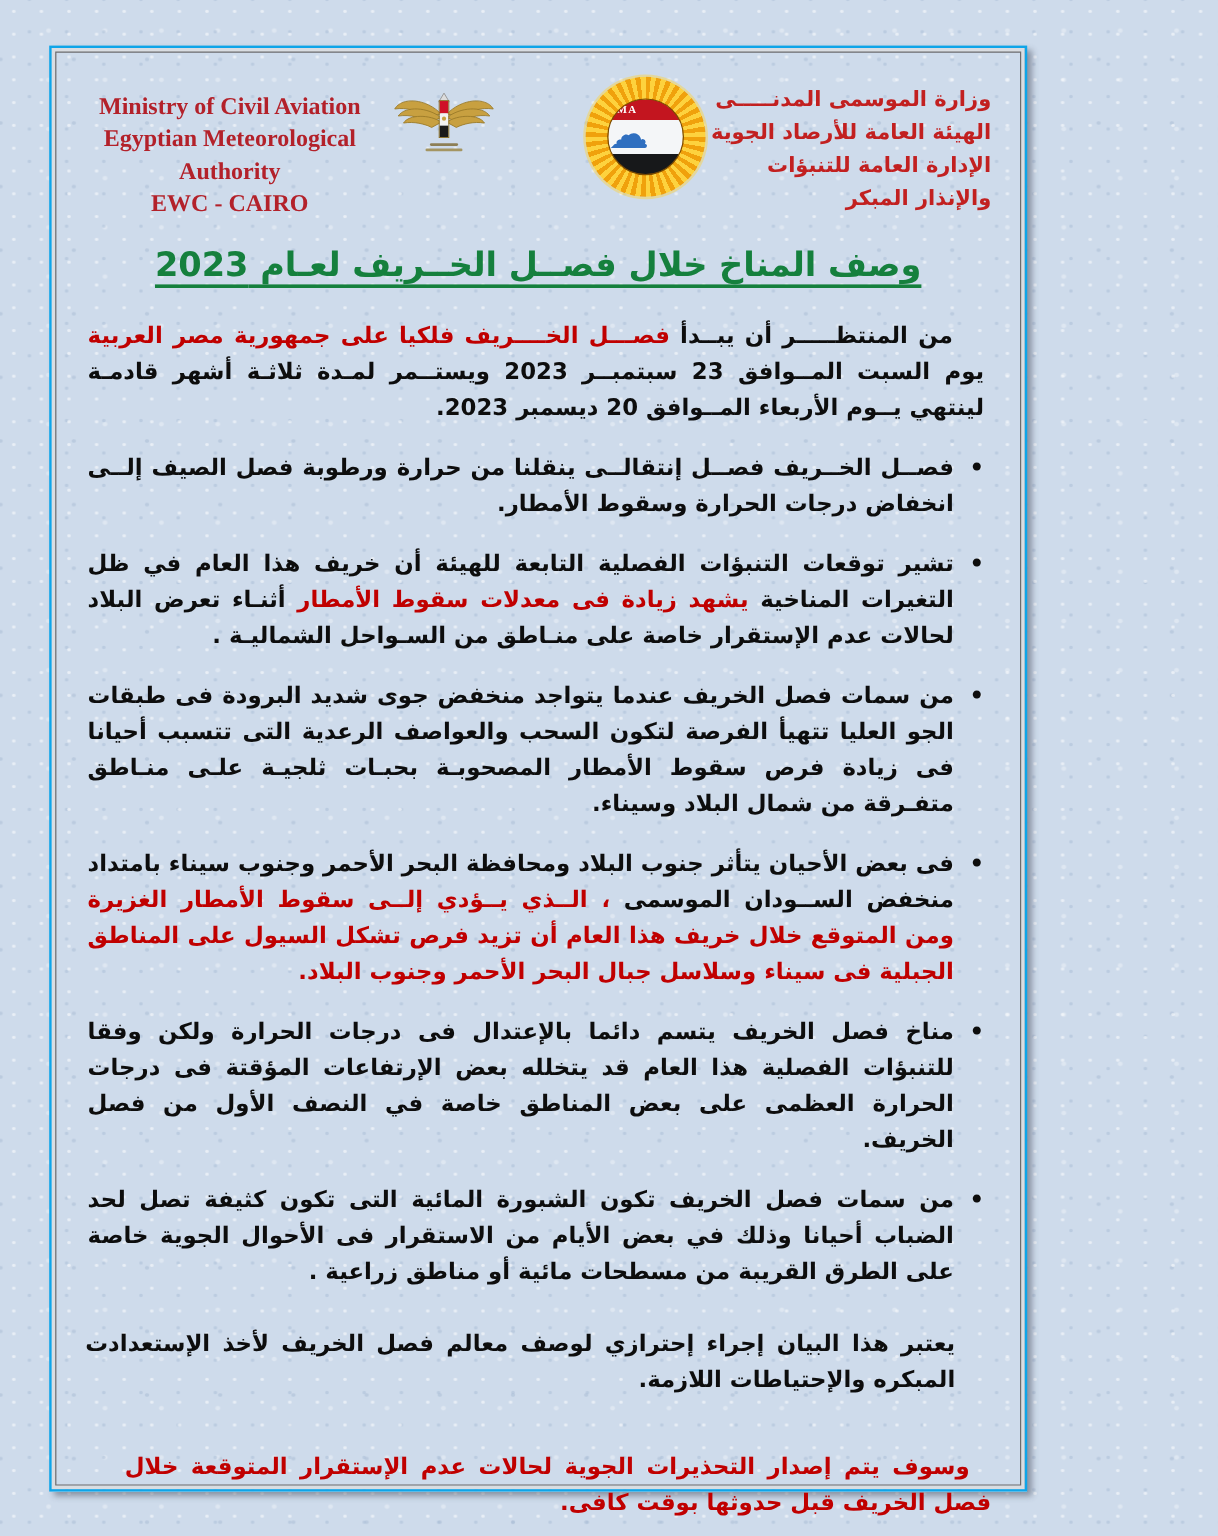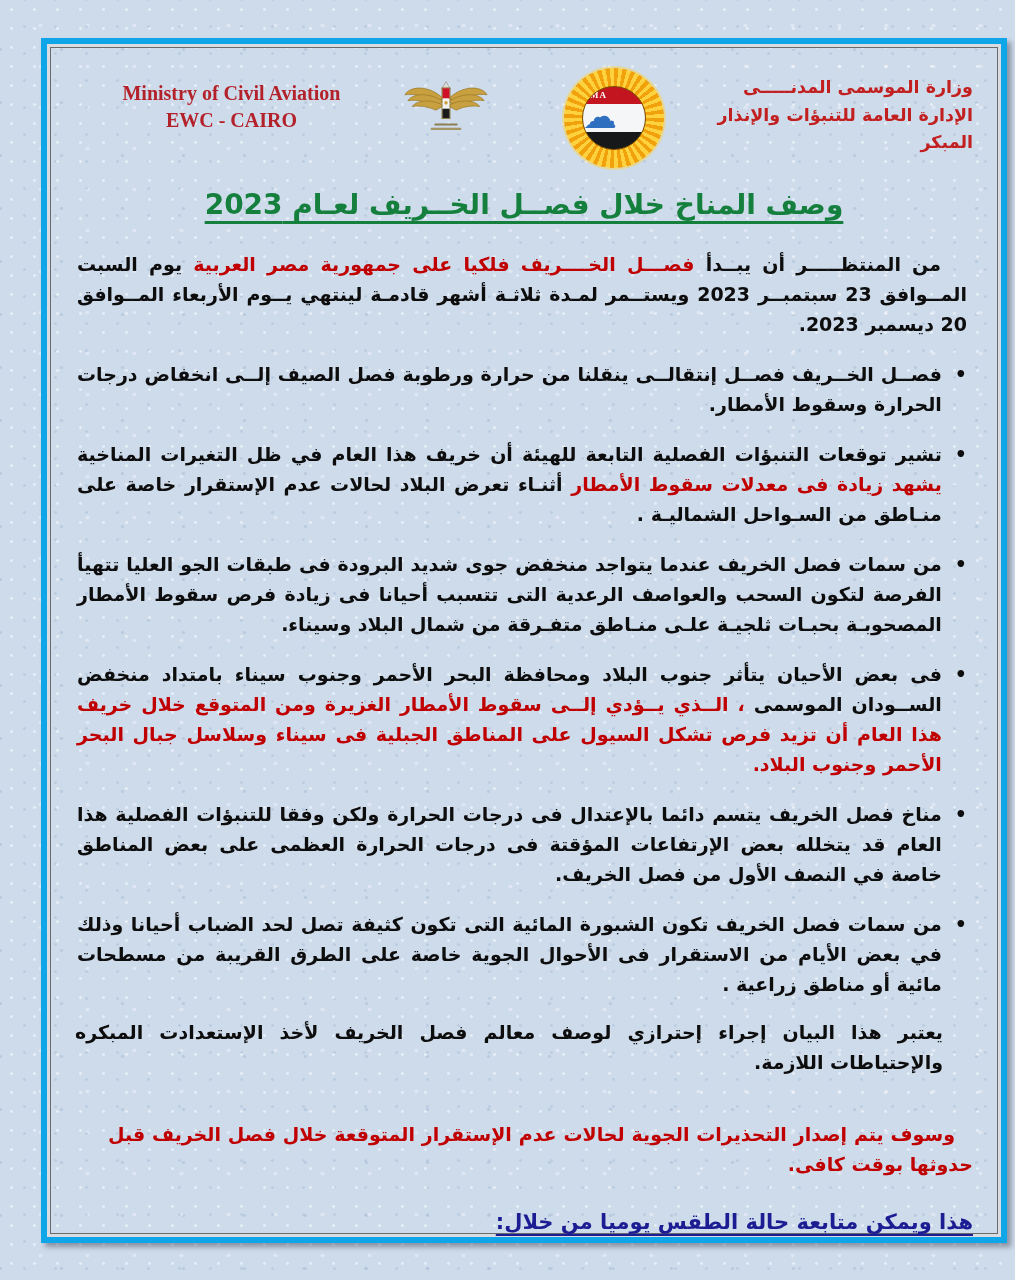--- a/index.html
+++ b/index.html
@@ -9,23 +9,23 @@
     background-color:#cedbeb;
     background-image:
       radial-gradient(rgba(255,255,255,.55) 1px, transparent 2px),
       radial-gradient(rgba(168,188,213,.50) 1px, transparent 2px),
       radial-gradient(rgba(255,255,255,.33) 1.5px, transparent 2.6px),
       radial-gradient(rgba(150,172,200,.35) 1.2px, transparent 2.2px);
     background-size:23px 19px, 31px 27px, 47px 41px, 61px 53px;
     background-position:0 0, 9px 13px, 17px 5px, 31px 23px;
   }
   .doc-frame{
-    position:absolute;left:41px;top:38px;width:966px;height:1205px;
+    position:absolute;left:41px;top:38px;width:815px;height:1205px;
     box-sizing:border-box;
-    border:6px solid #0ea5e9;
+    border:2px solid #0ea5e9;
     box-shadow: inset 0 0 0 3px #d9dde2, inset 0 0 0 4px #6b6b6d, 4px 4px 5px rgba(55,60,75,.45);
     padding:22px 28px 0 28px;
   }
   
   .hdr{display:flex;direction:ltr;align-items:flex-start;}
   .hdr-en{
     width:318px;text-align:center;color:#b3212a;
     font-family:"Liberation Serif",serif;font-weight:bold;
     font-size:20px;line-height:27px;padding-top:14px;
   }
@@ -60,36 +60,37 @@
     font-size:28px;line-height:41px;
     text-decoration:underline;text-decoration-thickness:2.5px;text-underline-offset:7px;
   }
   
   .ar{direction:rtl;font-weight:bold;color:#0d0d0d;font-size:19px;line-height:30px;text-align:justify;}
   .red{color:#c00000;}
   .intro{margin:24px 6px 12px 2px;text-indent:26px;}
   .bullet{display:flex;direction:rtl;gap:13px;margin:20px 6px 0 2px;}
   .bullet .dot{flex:0 0 auto;}
   .bullet .btext{flex:1;}
-  .precaution{margin-top:18px;padding-right:30px;}
+  .precaution{margin-top:30px;padding-right:30px;}
   .warning{margin-top:42px;text-indent:18px;color:#c00000;margin-left:33px;}
   .follow-heading{
     margin-top:28px;direction:rtl;text-align:right;color:#1d1d93;font-weight:bold;
     font-size:21px;line-height:30px;
     text-decoration:underline;text-decoration-thickness:2px;text-underline-offset:5px;
   }
 </style>
 </head>
 <body>
 
 <div class="doc-frame">
 
   <header class="hdr">
     <div class="hdr-en">
       <div>Ministry of Civil Aviation</div>
+      <div>Egyptian Meteorological Authority</div>
       <div>EWC - CAIRO</div>
     </div>
 
     <div class="logo-wings">
       <svg width="88" height="64" viewBox="0 0 120 80" aria-hidden="true">
         <g fill="#c8a040" stroke="#9a7a28" stroke-width="1">
           <path d="M57 28 C40 10, 12 8, 4 22 C18 20, 30 24, 38 30 Z"></path>
           <path d="M57 32 C42 20, 16 18, 8 30 C22 28, 34 32, 42 37 Z"></path>
           <path d="M57 37 C44 28, 20 28, 14 38 C26 36, 38 39, 46 43 Z"></path>
         </g>
@@ -113,20 +114,21 @@
       <div class="sunburst">
         <div class="ema-inner">
           <span class="ema-label">EMA</span>
           <span class="ema-cloud">☁</span>
         </div>
       </div>
     </div>
 
     <div class="hdr-ar">
       <div>وزارة الموسمى المدنـــــى</div>
+      <div>الهيئة العامة للأرصاد الجوية</div>
       <div>الإدارة العامة للتنبؤات والإنذار المبكر</div>
     </div>
   </header>
 
   <div class="doc-title">
     <div class="tline">وصف المناخ خلال فصــل الخــريف لعـام 2023</div>
   </div>
 
   <p class="ar intro"><span>من المنتظـــــر أن يبــدأ </span><span class="red">فصـــل الخــــريف فلكيا على جمهورية مصر العربية</span><span> يوم السبت المــوافق 23 سبتمبــر 2023 ويستــمر لمـدة ثلاثـة أشهر قادمـة لينتهي يــوم الأربعاء المــوافق 20 ديسمبر 2023.</span></p>
 

